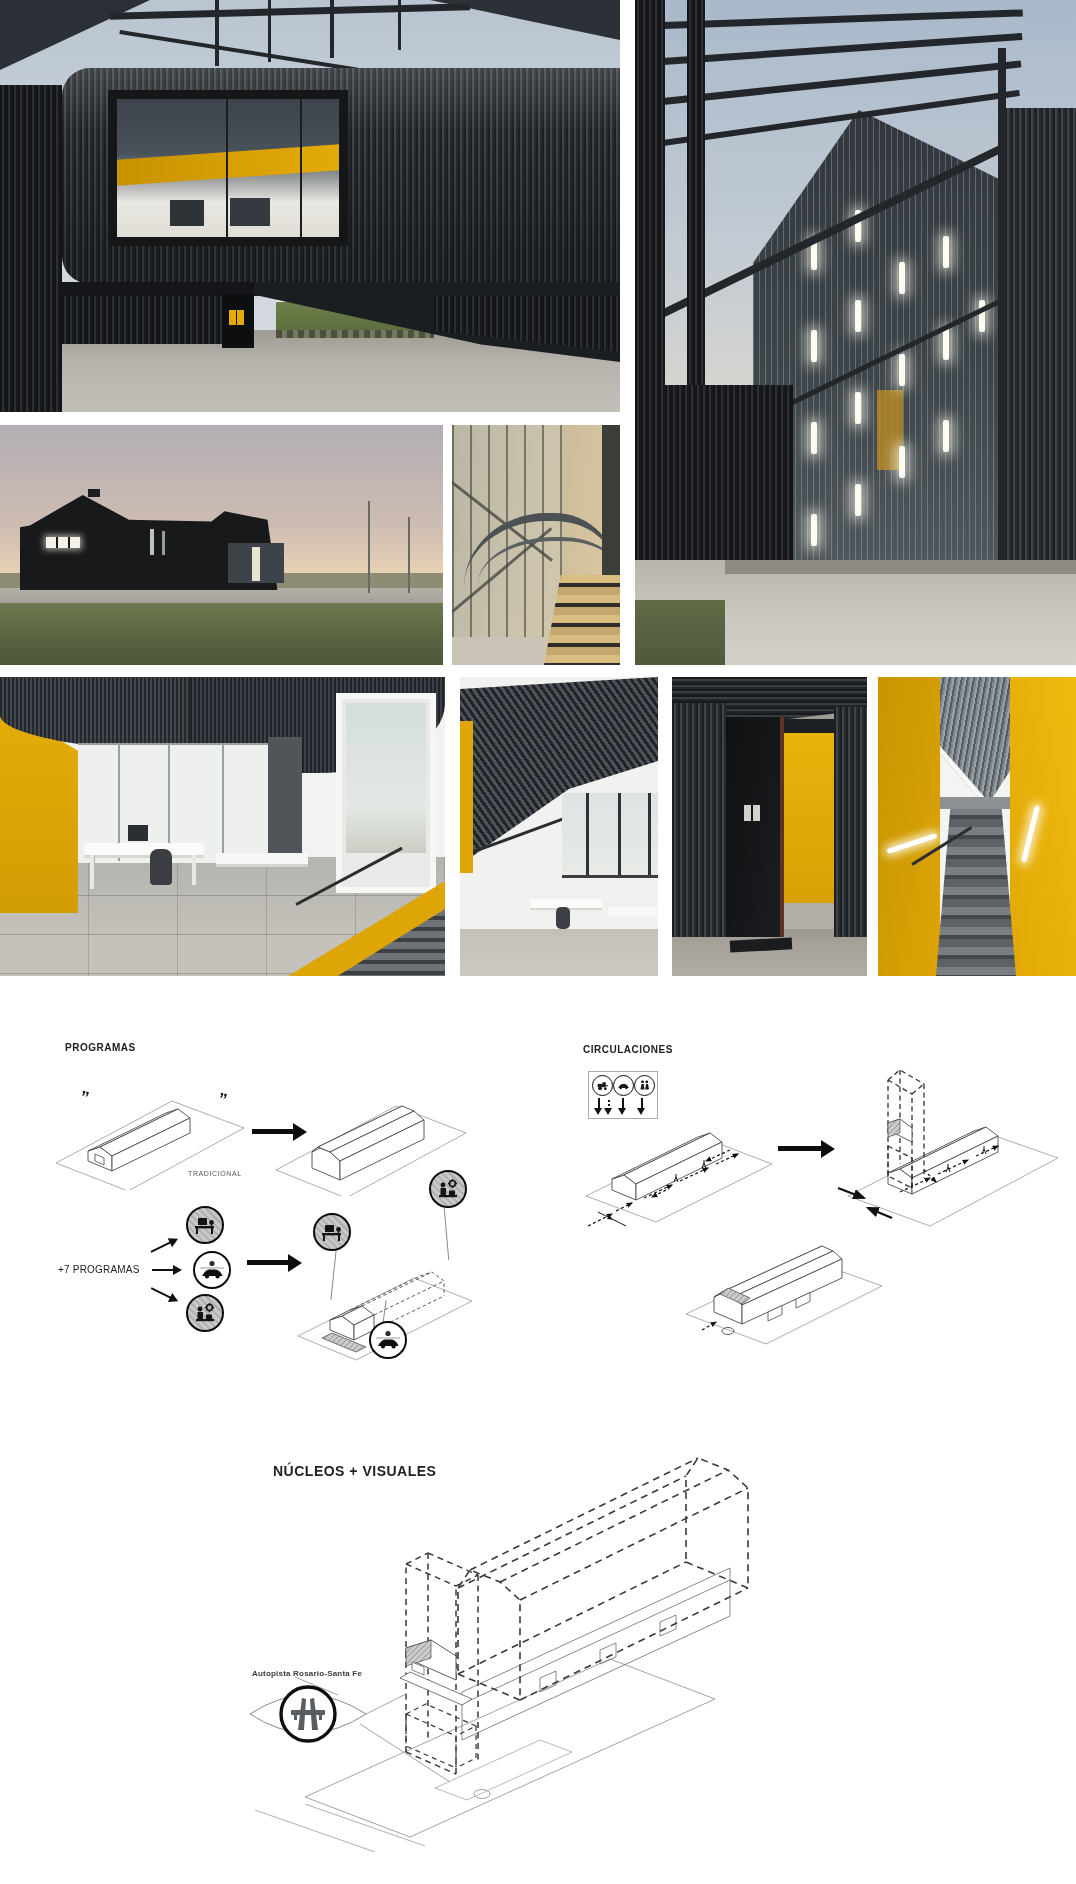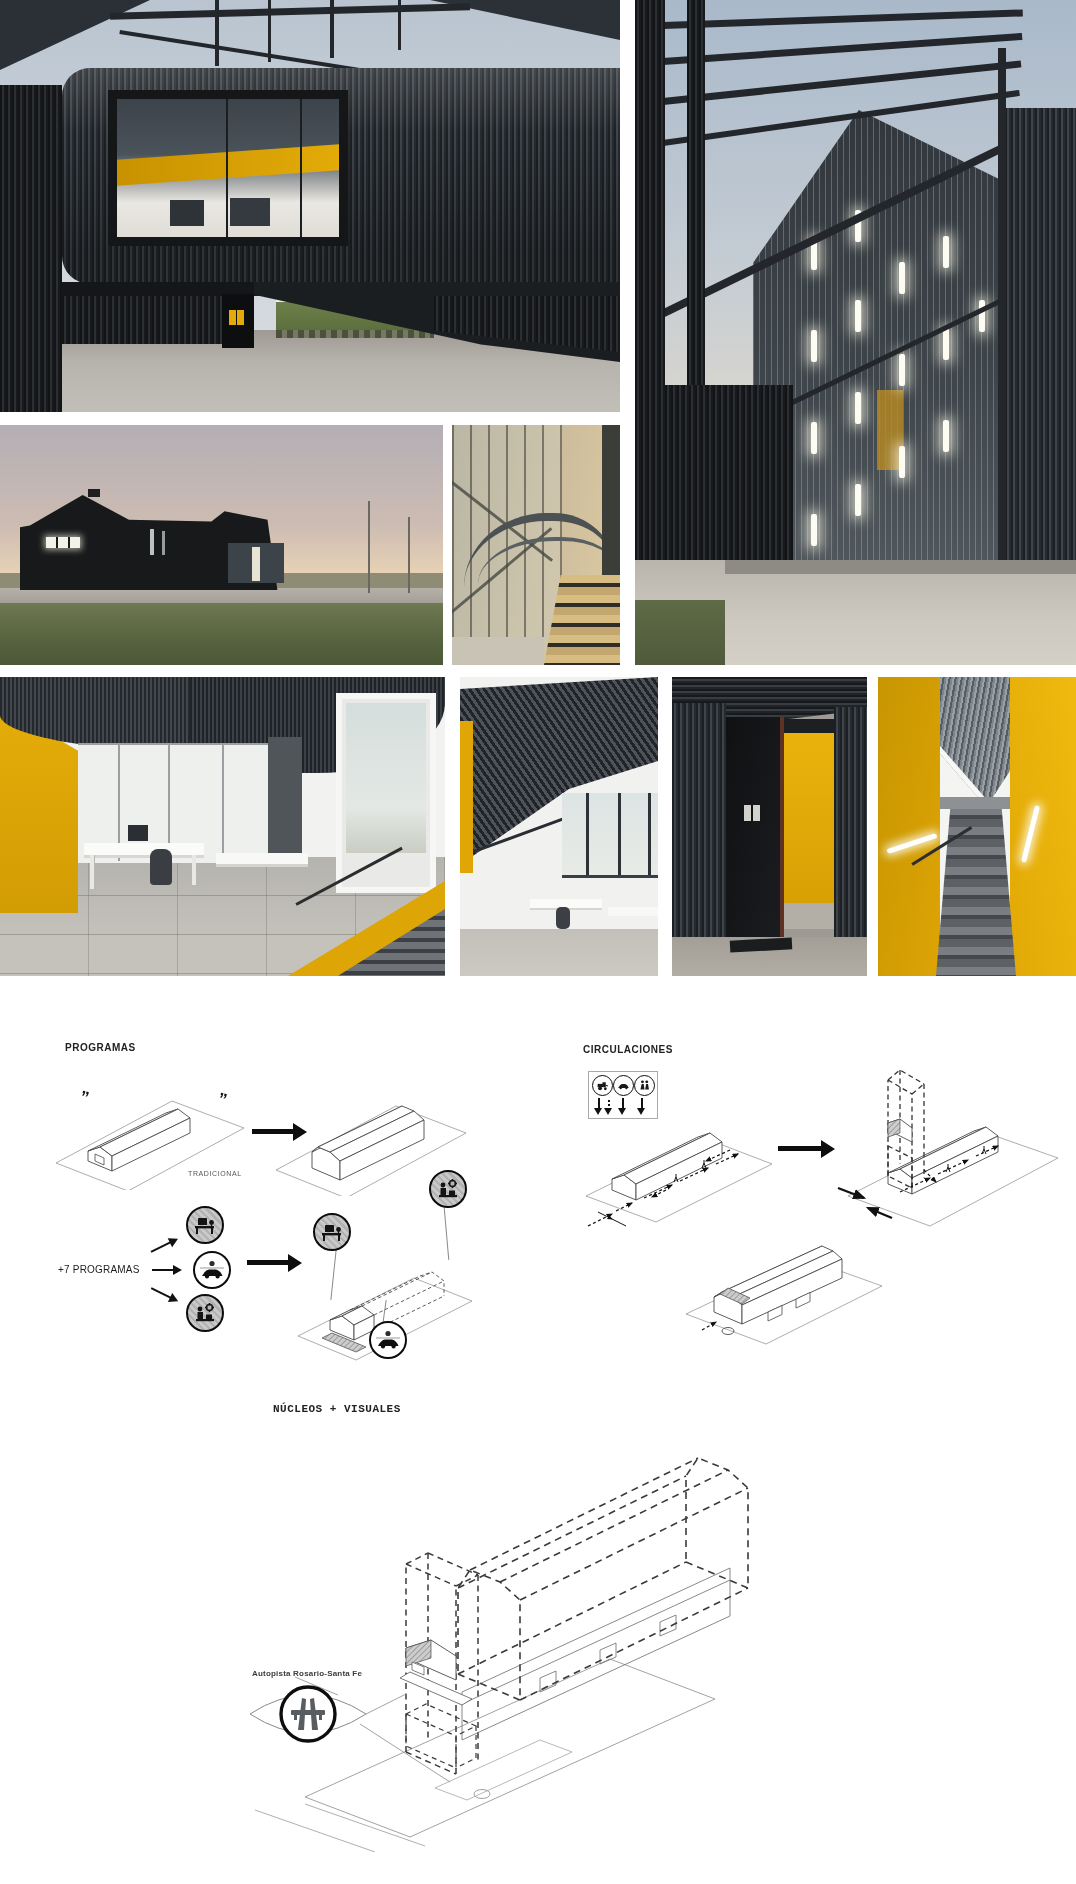--- a/index.html
+++ b/index.html
@@ -445,21 +445,21 @@
     <path d="M46,54 L57,59 L157,13 L146,8 Z" fill="#fff" stroke="#4a4a4a" stroke-width="0.9"></path>
     <path d="M57,59 L66,67 L166,21 L157,13 Z" fill="#fff" stroke="#4a4a4a" stroke-width="0.9"></path>
     <path d="M66,67 L66,86 L166,40 L166,21 Z" fill="#fff" stroke="#4a4a4a" stroke-width="0.9"></path>
     <path d="M92,74 l14,-6.5 l0,9 l-14,6.5 Z" fill="#fff" stroke="#4a4a4a" stroke-width="0.8"></path>
     <path d="M120,61 l14,-6.5 l0,9 l-14,6.5 Z" fill="#fff" stroke="#4a4a4a" stroke-width="0.8"></path>
     <path d="M44,56 L66,66 L74,60 L52,50 Z" fill="url(#hatch)" stroke="#555" stroke-width="0.8"></path>
     <ellipse cx="52" cy="93" rx="6" ry="3.5" fill="none" stroke="#4a4a4a" stroke-width="0.9"></ellipse>
     <path d="M26,92 L40,84" stroke="#111" stroke-width="1.2" fill="none" stroke-dasharray="3,2.6" marker-end="url(#ah)"></path>
   </svg>
 
-  <div class="title-label" style="left:273px;top:1403px;font-size:11px;font-family:Liberation Mono, monospace;">NÚCLEOS + VISUALES</div>
+  <div class="title-label" style="left:273px;top:1463px;font-size:14px;">NÚCLEOS + VISUALES</div>
 
   <svg class="abs" style="left:210px;top:1452px;" width="575" height="400" viewBox="0 0 575 400">
 
     <path d="M95,345 L400,207 L505,247 L200,385 Z" fill="none" stroke="#8a8a8a" stroke-width="0.8"></path>
     <path d="M225,336 L330,288 L362,300 L257,348 Z" fill="none" stroke="#9a9a9a" stroke-width="0.7"></path>
     <ellipse cx="272" cy="342" rx="8" ry="4.5" fill="none" stroke="#8a8a8a" stroke-width="0.8"></ellipse>
     <path d="M45,358 L165,400 M95,352 L215,394" stroke="#9a9a9a" stroke-width="0.8" fill="none"></path>
 
     <g stroke="#6b6b6b" stroke-width="0.8" fill="none">
       <path d="M252,252 L520,128"></path>

